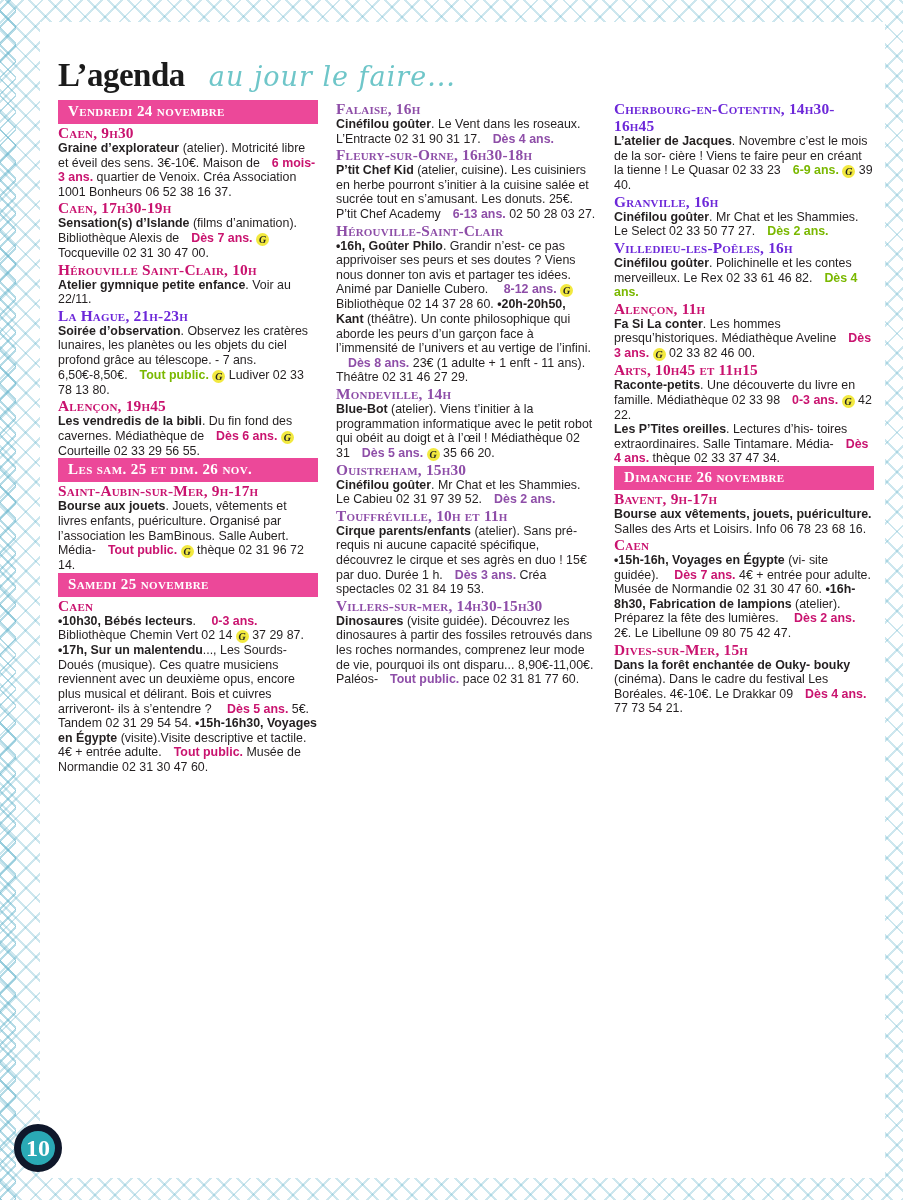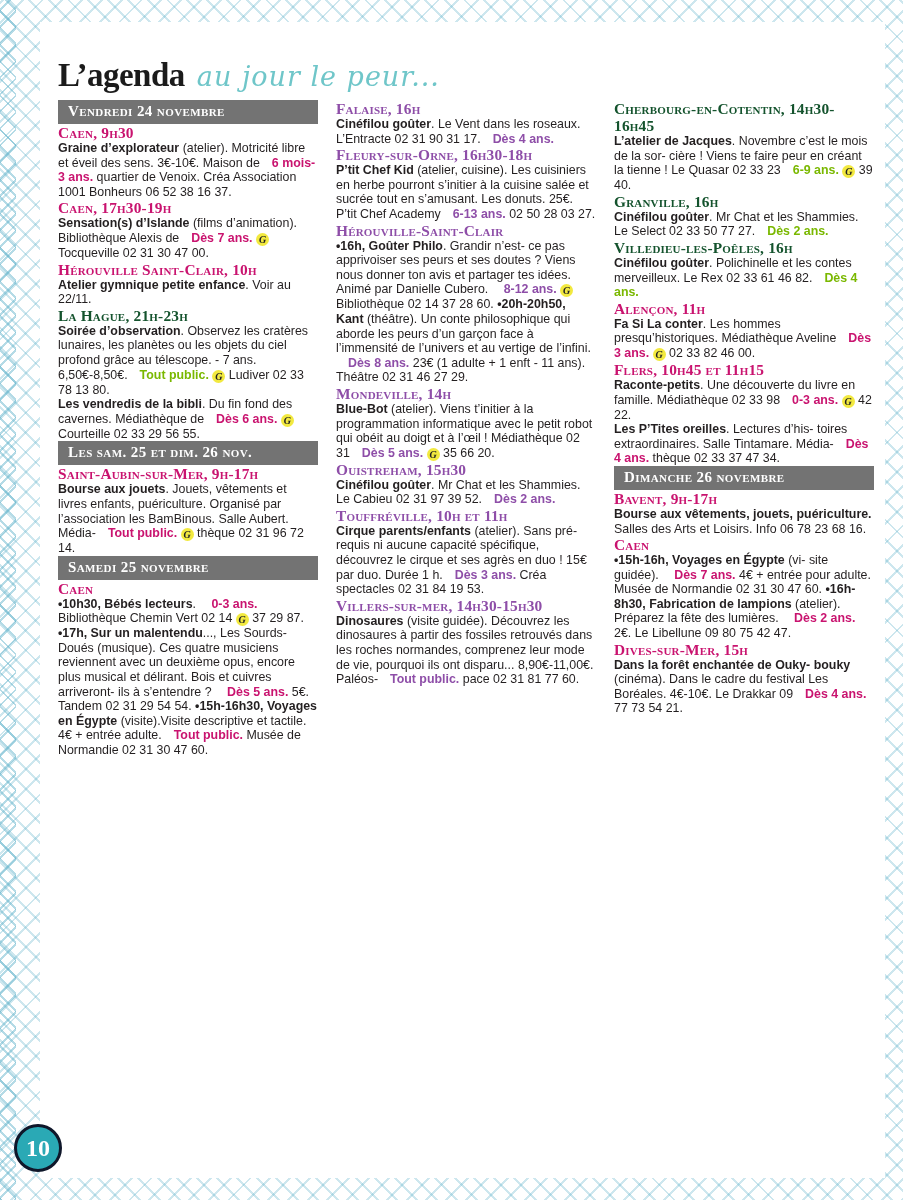--- a/index.html
+++ b/index.html
@@ -27,21 +27,21 @@
   .left-band {
     position:absolute; left:0; top:0; width:16px; height:100%;
     background:
       repeating-linear-gradient(45deg, rgba(90,175,200,0.45) 0 2px, rgba(255,255,255,0) 2px 12px),
       repeating-linear-gradient(-45deg, rgba(90,175,200,0.45) 0 2px, rgba(255,255,255,0) 2px 12px);
   }
   .content {
     position:absolute; left:58px; top:40px; width:818px; height:1130px;
   }
   
-  .title-row { display:flex; align-items:flex-end; gap:12px; height:54px;text-align:right; }
+  .title-row { display:flex; align-items:flex-end; gap:24px; height:54px;text-align:right; }
   .title-main {
     font-family:"Liberation Serif", serif;
     font-weight:bold; font-size:33px; color:#1b1b1b; letter-spacing:-0.5px;
   }
   .title-script {
     font-family:"DejaVu Serif", serif;
     font-style: italic;
     font-size:27px;
     color:#6fc6c9;
     position:relative; top:-2px;
@@ -55,73 +55,73 @@
   .loc {
     font-family:"Liberation Serif", serif;
     font-variant: small-caps;
     font-weight:bold;
     font-size:15.4px;
     letter-spacing:0.2px;
     margin-bottom:1px;
     line-height:17px;
   }
   .c-pink  { color:#c9136f; }
-  .c-green { color:#14532d; }
+  .c-green { color:#6d28d9; }
   .c-purple{ color:#8e4ea8; }
   .b { font-weight:bold; }
   .age { font-weight:bold;padding-left:12px; }
   .age.pink { color:#c9136f; }
   .age.green { color:#7ab800; }
   .age.purple { color:#8e4ea8; }
   .gbadge {
     display:inline-block;
     width:13px; height:13px; line-height:13px;
     border-radius:50%;
     background:#f2e93f;
     color:#222;
     font-family:"Liberation Serif", serif;
     font-weight:bold; font-style:italic;
     font-size:10px;
     text-align:center;
     vertical-align:-1px;
   }
   .daybar {
-    background:#737373;
+    background:#ec4899;
     color:#ffffff;
     font-family:"Liberation Serif", serif;
     font-variant:small-caps;
     font-weight:bold;
     font-size:15px;
     padding:3px 8px 4px 10px;
     margin: 6px 0 7px 0;
     letter-spacing:0.4px;
   }
   .bullet { font-weight:bold; }
   
   .folio {
     position:absolute; left:14px; bottom:28px;
     width:48px; height:48px; border-radius:50%;
     background:#2aa9b5; color:#fff;
     display:flex; align-items:center; justify-content:center;
     font-family:"Liberation Serif", serif;
     font-weight:bold; font-size:24px;
-    border:3px solid #0f172a;
+    border:7px solid #0f172a;
   }
 </style>
 </head>
 <body>
 
 <div class="page-bg"></div>
 <div class="page-inner"></div>
 <div class="left-band"></div>
 
 <div class="content">
   <div class="title-row">
     <span class="title-main">L’agenda</span>
-    <span class="title-script">au jour le peur...</span>
+    <span class="title-script">au jour le faire...</span>
   </div>
   <div class="cols" id="cols">
       <div class="col">
         <div class="daybar">Vendredi 24 novembre</div>
         <div class="entry">
           <div class="loc c-pink">Caen, 9h30</div>
           <div><span><span class="b">Graine d’explorateur</span><span> (atelier).</span></span> <span><span>Motricité libre et éveil des sens.</span></span> <span><span> 3€-10€. Maison de</span><span class="age pink">6 mois-3 ans.</span></span> <span><span>quartier de Venoix. Créa Association</span></span> <span><span>1001 Bonheurs 06 52 38 16 37.</span></span> </div>
         </div>
         <div class="entry">
           <div class="loc c-pink">Caen, 17h30-19h</div>
@@ -129,20 +129,21 @@
         </div>
         <div class="entry">
           <div class="loc c-pink">Hérouville Saint-Clair, 10h</div>
           <div><span><span class="b">Atelier gymnique petite enfance</span><span>.</span></span> <span><span>Voir au 22/11.</span></span> </div>
         </div>
         <div class="entry">
           <div class="loc c-green">La Hague, 21h-23h</div>
           <div><span><span class="b">Soirée d’observation</span><span>. Observez</span></span> <span><span>les cratères lunaires, les planètes ou</span></span> <span><span>les objets du ciel profond grâce au</span></span> <span><span>télescope.</span></span> <span><span> - 7 ans. 6,50€-8,50€.</span><span class="age green">Tout public.</span> <span class="gbadge">G</span></span> <span><span>Ludiver 02 33 78 13 80.</span></span> </div>
         </div>
         <div class="entry">
+          <div class="loc c-pink">Alençon, 19h45</div>
           <div><span><span class="b">Les vendredis de la bibli</span><span>. Du fin</span></span> <span><span>fond des cavernes.</span></span> <span><span> Médiathèque de</span><span class="age pink">Dès 6 ans.</span> <span class="gbadge">G</span></span> <span><span>Courteille 02 33 29 56 55.</span></span> </div>
         </div>
         <div class="daybar">Les sam. 25 et dim. 26 nov.</div>
         <div class="entry">
           <div class="loc c-pink">Saint-Aubin-sur-Mer, 9h-17h</div>
           <div><span><span class="b">Bourse aux jouets</span><span>. Jouets, vêtements</span></span> <span><span>et livres enfants, puériculture. Organisé</span></span> <span><span>par l’association les BamBinous.</span></span> <span><span> Salle Aubert. Média-</span><span class="age pink">Tout public.</span> <span class="gbadge">G</span></span> <span><span>thèque 02 31 96 72 14.</span></span> </div>
         </div>
         <div class="daybar">Samedi 25 novembre</div>
         <div class="entry">
           <div class="loc c-pink">Caen</div>
@@ -190,21 +191,21 @@
         </div>
         <div class="entry">
           <div class="loc c-green">Villedieu-les-Poêles, 16h</div>
           <div><span><span class="b">Cinéfilou goûter</span><span>. Polichinelle et les</span></span> <span><span>contes merveilleux.</span></span> <span><span> Le Rex 02 33 61 46 82.</span><span class="age green">Dès 4 ans.</span></span> </div>
         </div>
         <div class="entry">
           <div class="loc c-pink">Alençon, 11h</div>
           <div><span><span class="b">Fa Si La conter</span><span>. Les hommes</span></span> <span><span>presqu’historiques.</span></span> <span><span> Médiathèque Aveline</span><span class="age pink">Dès 3 ans.</span> <span class="gbadge">G</span></span> <span><span>02 33 82 46 00.</span></span> </div>
         </div>
         <div class="entry">
-          <div class="loc c-pink">Flers, 10h45 et 11h15</div>
+          <div class="loc c-pink">Arts, 10h45 et 11h15</div>
           <div><span><span class="b">Raconte-petits</span><span>. Une découverte du</span></span> <span><span>livre en famille.</span></span> <span><span> Médiathèque 02 33 98</span><span class="age pink">0-3 ans.</span> <span class="gbadge">G</span></span> <span><span>42 22.</span></span> </div>
         </div>
         <div class="entry">
           <div><span><span class="b">Les P’Tites oreilles</span><span>. Lectures d’his-</span></span> <span><span>toires extraordinaires.</span></span> <span><span> Salle Tintamare. Média-</span><span class="age pink">Dès 4 ans.</span></span> <span><span>thèque 02 33 37 47 34.</span></span> </div>
         </div>
         <div class="daybar">Dimanche 26 novembre</div>
         <div class="entry">
           <div class="loc c-pink">Bavent, 9h-17h</div>
           <div><span><span class="b">Bourse aux vêtements, jouets,</span></span> <span><span class="b">puériculture.</span></span> <span><span>Salles des Arts et Loisirs. Info 06 78</span></span> <span><span>23 68 16.</span></span> </div>
         </div>

